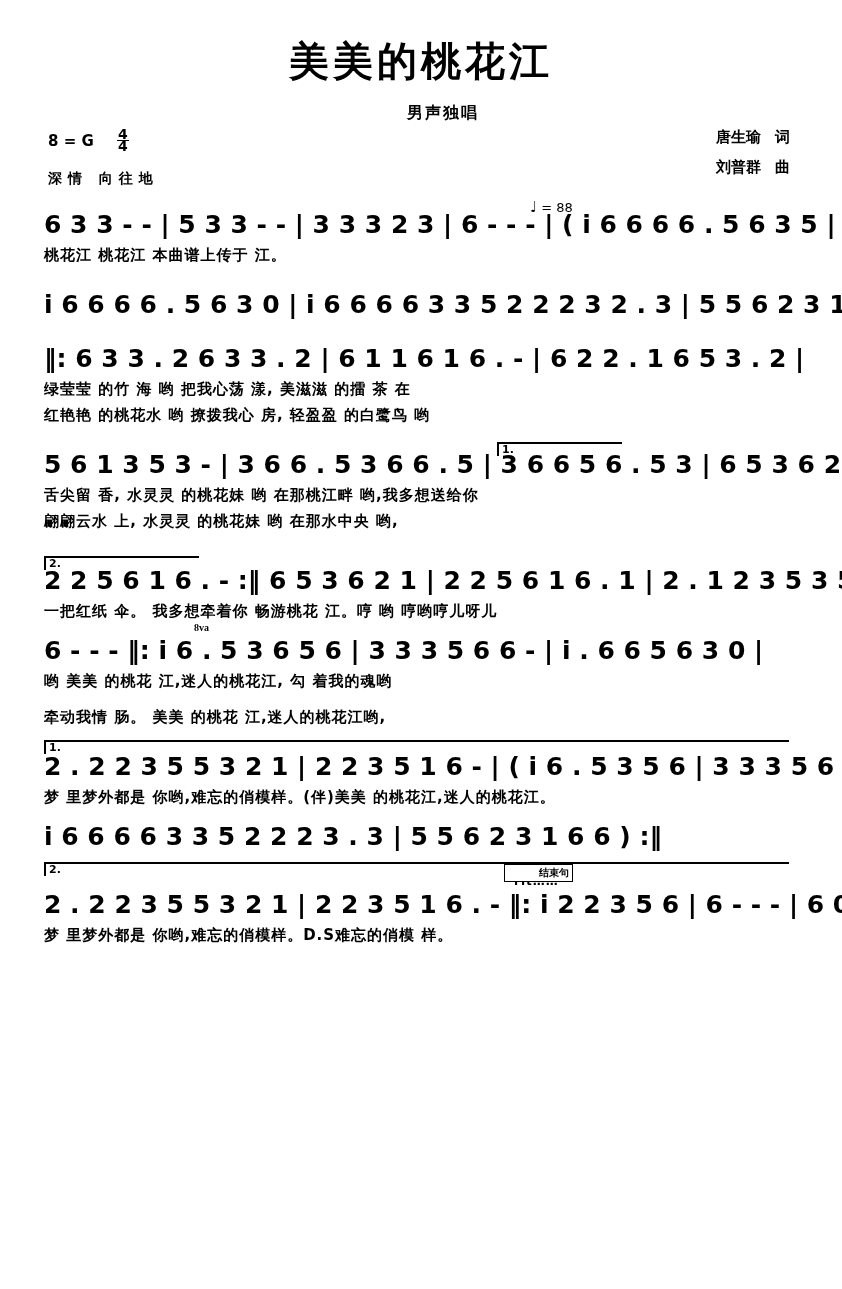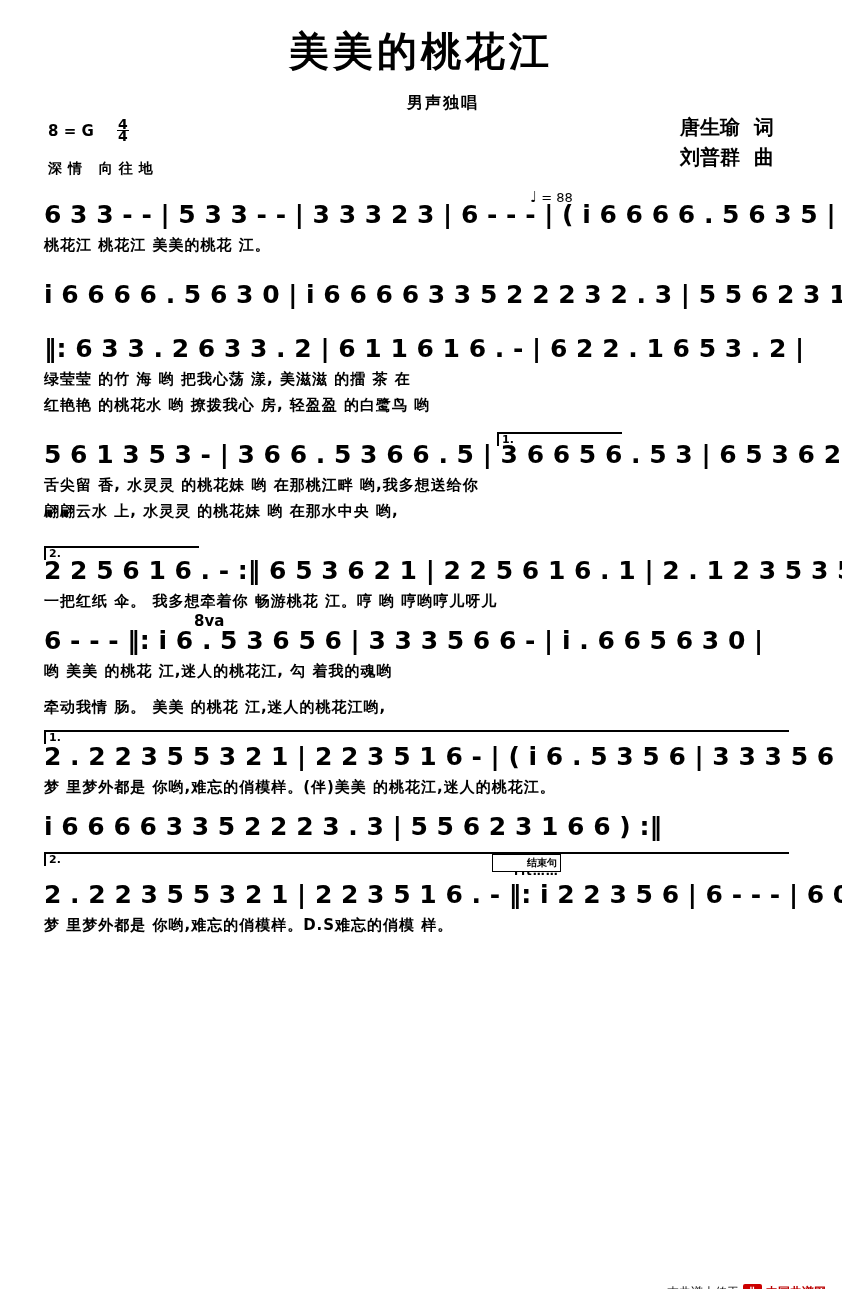--- a/index.html
+++ b/index.html
@@ -19,36 +19,36 @@
     position: relative;
     width: 842px;
     height: 1289px;
   }
   
   .title {
     text-align: center;
     font-size: 40px;
     font-weight: bold;
     letter-spacing: 4px;
-    margin-top: 24px;
+    margin-top: 34px;
     font-family: "DejaVu Sans", "Liberation Sans", sans-serif;
   }
   .subtitle {
     text-align: center;
     font-size: 16px;
     font-weight: bold;
     margin-top: 14px;
     letter-spacing: 2px;
     margin-left: 44px;
   }
   .credits {
     position: absolute;
-    right: 68px;
+    right: 52px;
     top: 88px;
-    font-size: 20px;
+    font-size: 15px;
     font-weight: bold;
     line-height: 30px;
     text-align: center;
   }
   .credits .role {
     margin-left: 14px;
   }
   .keysig {
     position: absolute;
     left: 48px;
@@ -146,22 +146,23 @@
   .endbox {
     position: absolute;
     font-size: 10px;
     font-weight: bold;
     border: 1.5px solid #000;
     padding: 1px 3px;
     background: #fff;
   }
   .marker-8va {
     position: absolute;
-    font-size: 15px;
-    font-weight: bold;
+    font-size: 10px;
+    font-weight: bold;
+    font-family: Liberation Serif, serif;
   }
 
   
   .footer {
     position: absolute;
     right: 16px;
     bottom: 12px;
     font-size: 12px;
     color: #111;
     display: flex;
@@ -211,21 +212,21 @@
 
   <div class="tempo">
     <span class="note">♩</span>
     <span>= 88</span>
   </div>
 
   <div class="music">
 
     <div class="system">
       <div class="notes-row">6 3 3 - - | 5 3 3 - - | 3 3 3 2 3 | 6 - - - | ( i 6 6 6 6 . 5 6 3 5 |</div>
-      <div class="lyric-row">桃花江    桃花江    美美的桃花  江。</div>
+      <div class="lyric-row">桃花江    桃花江    本曲谱上传于  江。</div>
     </div>
 
     <div class="gap-md"></div>
 
     <div class="system">
       <div class="notes-row">i 6 6 6 6 . 5 6 3 0 | i 6 6 6 6 3 3 5 2 2 2 3 2 . 3 | 5 5 6 2 3 1 6 6 )</div>
     </div>
 
     <div class="gap-md"></div>
 
@@ -278,21 +279,21 @@
 
     <div class="system">
       <div class="notes-row">i 6 6 6 6 3 3 5 2 2 2 3 . 3 | 5 5 6 2 3 1 6 6 ) :‖</div>
     </div>
 
     <div class="gap-md"></div>
 
     <div class="system">
       <div class="volta" style="left:0px; top:-8px; width:740px;">2.</div>
       <div class="ritline" style="left:470px; top:4px;">rit……</div>
-      <div class="endbox" style="left:448px; top:-6px;padding-left:34px;">结束句</div>
+      <div class="endbox" style="left:460px; top:-6px;padding-left:34px;">结束句</div>
       <div class="notes-row" style="padding-top:14px;">2 . 2 2 3 5 5 3 2 1 | 2 2 3 5 1 6 . - ‖: i 2 2 3 5 6 | 6 - - - | 6 0 0 0 ‖</div>
       <div class="lyric-row">梦  里梦外都是  你哟,难忘的俏模样。D.S难忘的俏模  样。</div>
     </div>
 
   </div>
 
   <div class="footer">
     <span>本曲谱上传于</span>
     <span class="badge">曲</span>
     <span class="site">中国曲谱网</span>

